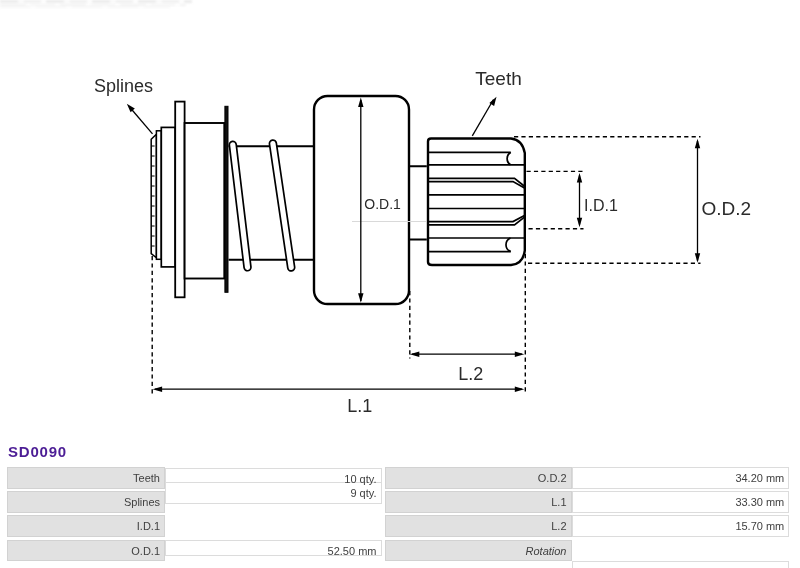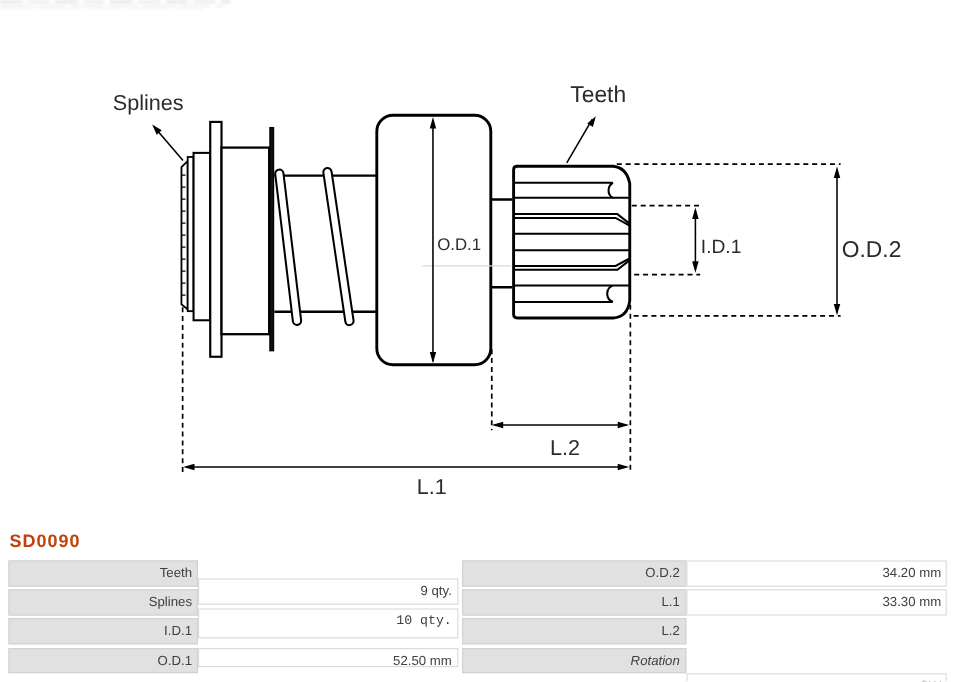--- a/index.html
+++ b/index.html
@@ -1,19 +1,19 @@
 <!DOCTYPE html>
 <html><head>
 <meta charset="utf-8">
 <style>
   html,body{margin:0;padding:0;background:#fff;}
   #page{position:relative;width:800px;height:568px;background:#fff;overflow:hidden;
         font-family:"Liberation Sans",sans-serif;}
   .wm{position:absolute;filter:blur(0.8px);}
-  #code{position:absolute;left:8px;top:442.9px;font-size:15px;letter-spacing:0.8px;font-weight:bold;color:#c2410c;}
+  #code{position:absolute;left:8px;top:442.9px;font-size:15px;letter-spacing:0.8px;font-weight:bold;color:#4c1d95;}
   .cell{position:absolute;box-sizing:border-box;font-size:11px;color:#404040;
         text-align:right;line-height:21px;padding-right:4px;}
   .lab{background:#e1e1e1;border:1px solid #d2d2d2;}
   .val{background:#ffffff;border:1px solid #dcdcdc;}
 </style>
 </head>
 <body>
 <div id="page">
 
   <div class="wm" style="left:0;top:0;width:192px;height:2.6px;opacity:.6;background:repeating-linear-gradient(90deg,#dedede 0 18px,#f5f5f5 18px 24px,#e5e5e5 24px 41px,#fafafa 41px 46px)"></div>
@@ -124,24 +124,25 @@
   </svg>
 
   <div id="code">SD0090</div>
 
   <div class="cell lab" style="left:6.5px;top:467px;width:158.5px;height:21.7px;">Teeth</div>
   <div class="cell val" style="left:165px;top:482px;width:216.5px;height:21.7px;">9 qty.</div>
   <div class="cell lab" style="left:384.5px;top:467px;width:187px;height:21.7px;">O.D.2</div>
   <div class="cell val" style="left:571.5px;top:467px;width:217.8px;height:21.7px;">34.20 mm</div>
 
   <div class="cell lab" style="left:6.5px;top:491.2px;width:158.5px;height:21.7px;">Splines</div>
-  <div class="cell val" style="left:165px;top:507px;width:216.5px;height:25px;font-family:Liberation Mono, monospace;">10 qty.</div>
+  <div class="cell val" style="left:165px;top:468px;width:216.5px;height:15px;">10 qty.</div>
   <div class="cell lab" style="left:384.5px;top:491.2px;width:187px;height:21.7px;">L.1</div>
   <div class="cell val" style="left:571.5px;top:491.2px;width:217.8px;height:21.7px;">33.30 mm</div>
 
   <div class="cell lab" style="left:6.5px;top:515.3px;width:158.5px;height:21.7px;">I.D.1</div>
   <div class="cell lab" style="left:384.5px;top:515.3px;width:187px;height:21.7px;">L.2</div>
+  <div class="cell val" style="left:571.5px;top:515.3px;width:217.8px;height:21.7px;">15.70 mm</div>
 
   <div class="cell lab" style="left:6.5px;top:539.5px;width:158.5px;height:21.7px;">O.D.1</div>
   <div class="cell val" style="left:165px;top:539.5px;width:216.5px;height:16px;">52.50 mm</div>
   <div class="cell lab" style="left:384.5px;top:539.5px;width:187px;height:21.7px;font-style:italic;">Rotation</div>
   <div class="cell val" style="left:571.5px;top:561px;width:217.8px;height:35px;">CW</div>
 </div>
 
 </body></html>

